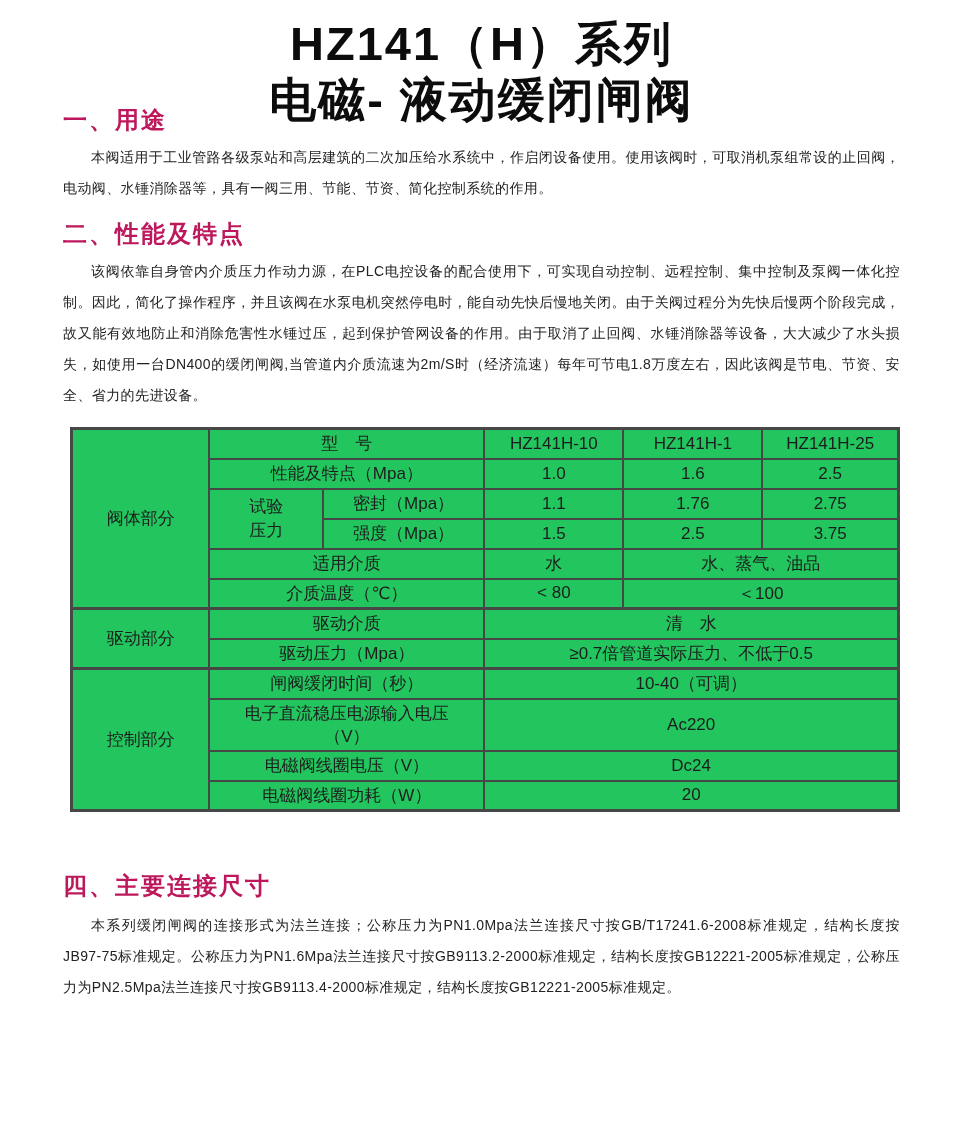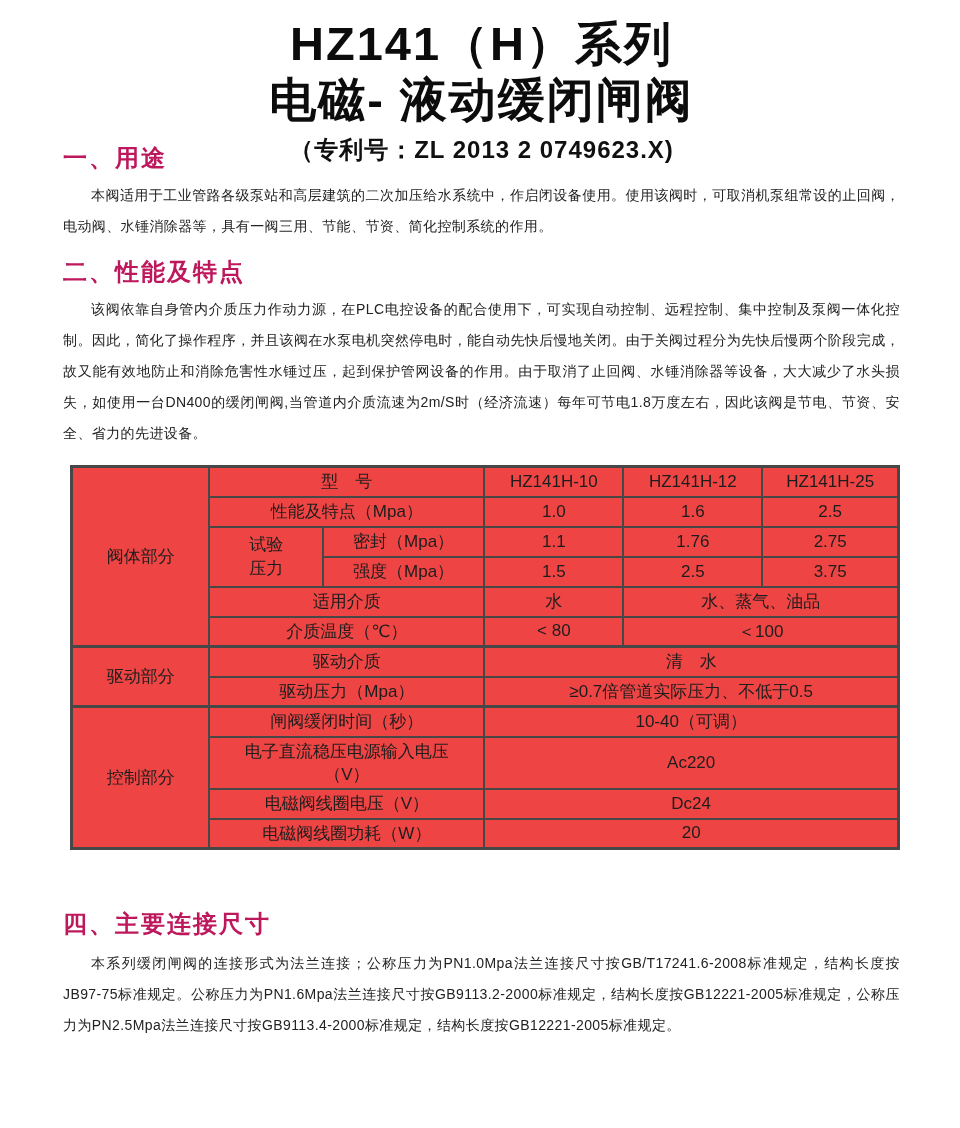--- a/index.html
+++ b/index.html
@@ -52,42 +52,41 @@
     margin: 6px 0 0 0;
   }
   table.spec-table {
     border-collapse: collapse;
     table-layout: fixed;
     margin: 16px 0 0 7px;
     border: 3px solid #474747;
   }
   table.spec-table td {
     border: 2px solid #474747;
-    background: #ef4444;
+    background: #22c55e;
     text-align: center;
     vertical-align: middle;
     font-size: 17px;
     color: #1d1d1d;
     padding: 2px 12px;
     overflow: hidden;
   }
   table.spec-table tr { height: 30px; }
   tr.section-sep td { border-top: 3px solid #474747; }
   td.group-cell { font-size: 17.5px; }
   td.two-line { white-space: pre-line; line-height: 24px; }
 </style>
 </head>
 <body>
 
 <div class="page">
 
   <div class="title-block">
     <div class="title-line">HZ141（H）系列</div>
     <div class="title-line">电磁- 液动缓闭闸阀</div>
-    <div class="patent-line">（专利号：ZL 2013 2 0749623.X)</div>
   </div>
 
   <h2 class="section-heading" id="heading-1">一、用途</h2>
   <p class="body-para">本阀适用于工业管路各级泵站和高层建筑的二次加压给水系统中，作启闭设备使用。使用该阀时，可取消机泵组常设的止回阀，电动阀、水锤消除器等，具有一阀三用、节能、节资、简化控制系统的作用。</p>
 
   <h2 class="section-heading" id="heading-2">二、性能及特点</h2>
   <p class="body-para">该阀依靠自身管内介质压力作动力源，在PLC电控设备的配合使用下，可实现自动控制、远程控制、集中控制及泵阀一体化控制。因此，简化了操作程序，并且该阀在水泵电机突然停电时，能自动先快后慢地关闭。由于关阀过程分为先快后慢两个阶段完成，故又能有效地防止和消除危害性水锤过压，起到保护管网设备的作用。由于取消了止回阀、水锤消除器等设备，大大减少了水头损失，如使用一台DN400的缓闭闸阀,当管道内介质流速为2m/S时（经济流速）每年可节电1.8万度左右，因此该阀是节电、节资、安全、省力的先进设备。</p>
 
 
   <table class="spec-table">
@@ -97,21 +96,21 @@
       <col style="width:163px">
       <col style="width:140px">
       <col style="width:140px">
       <col style="width:137px">
     </colgroup>
     <tbody>
       <tr>
         <td class="group-cell" rowspan="6">阀体部分</td>
         <td colspan="2">型　号</td>
         <td>HZ141H-10</td>
-        <td>HZ141H-12</td>
+        <td>HZ141H-1</td>
         <td>HZ141H-25</td>
       </tr>
       <tr>
         <td colspan="2">性能及特点（Mpa）</td>
         <td>1.0</td>
         <td>1.6</td>
         <td>2.5</td>
       </tr>
       <tr>
         <td class="two-line" rowspan="2">试验

